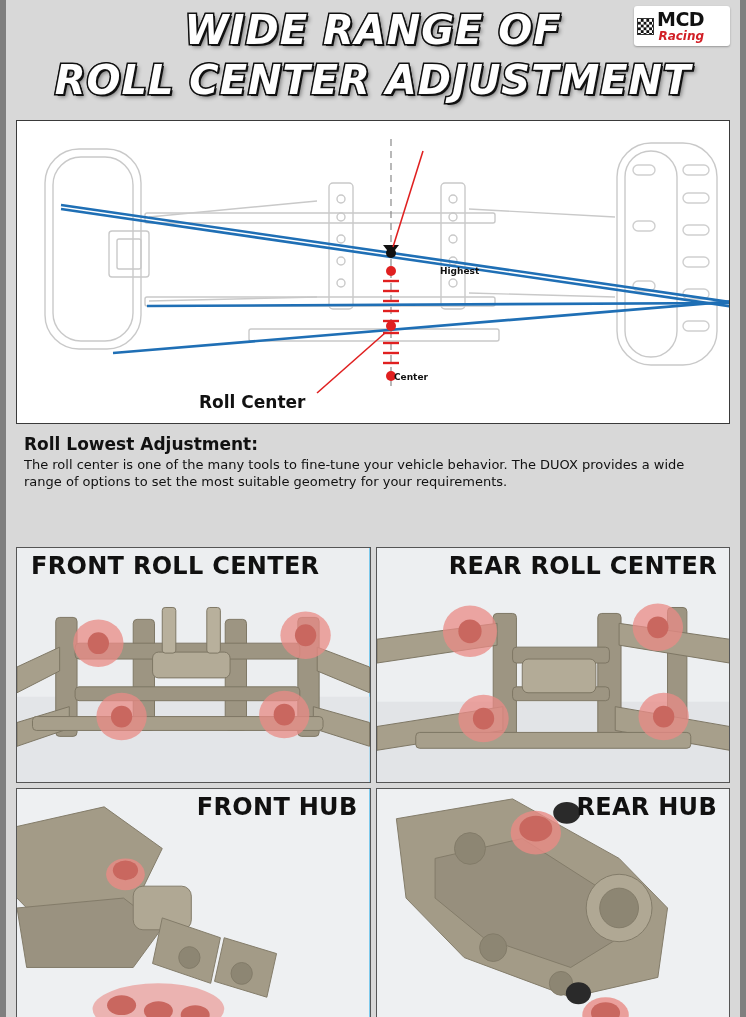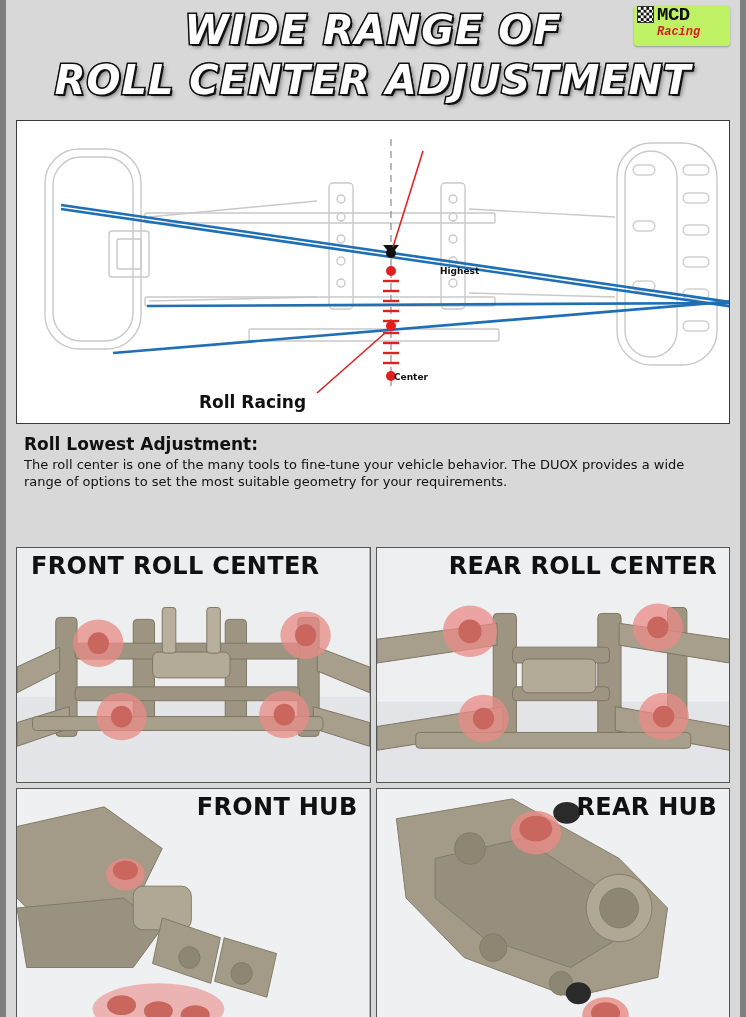--- a/index.html
+++ b/index.html
@@ -50,29 +50,28 @@
   }
   .title-line.l1 { font-size: 40px; margin: 6px 0 0 0; }
   .title-line.l2 { font-size: 40px; margin: 10px 0 0 0; }
 
   .logo {
     position: absolute;
     top: 6px;
     right: 10px;
     width: 96px;
     height: 40px;
-    background: #bef264;
+    background: #ffffff;
     border-radius: 3px;
     display: flex;
-    align-items: flex-start;
+    align-items: center;
     justify-content: flex-start;
     padding-left: 3px;
     box-sizing: border-box;
     box-shadow: 0 1px 2px rgba(0,0,0,.3);
-    font-family: Liberation Mono, monospace;
   }
   .logo .flag {
     width: 17px;
     height: 17px;
     background:
       repeating-conic-gradient(#111 0% 25%, #fff 0% 50%) 0 0 / 5.6px 5.6px;
     border: 1px solid #333;
     box-sizing: border-box;
     margin-right: 3px;
     flex: 0 0 auto;
@@ -260,21 +259,21 @@
       <circle cx="374" cy="205" r="5" fill="#e02020"></circle>
       <circle cx="374" cy="255" r="5" fill="#e02020"></circle>
 
       <path d="M366 124 L382 124 L374 134 Z" fill="#111"></path>
       <circle cx="374" cy="132" r="5" fill="#111"></circle>
 
       <line x1="406" y1="30" x2="376" y2="126" stroke="#e02020" stroke-width="1.6"></line>
       <line x1="300" y1="272" x2="368" y2="212" stroke="#e02020" stroke-width="1.6"></line>
     </svg>
 
-    <div class="lbl lbl-rc">Roll Racing</div>
+    <div class="lbl lbl-rc">Roll Center</div>
     <div class="lbl lbl-highest">Highest</div>
     <div class="lbl lbl-lowest">Center</div>
   </div>
 
   <div class="body-text">
     <div class="body-head">Roll Lowest Adjustment:</div>
     <div class="body-para">The roll center is one of the many tools to fine-tune your vehicle behavior. The DUOX provides a wide range of options to set the most suitable geometry for your requirements.</div>
   </div>
 
   <div class="grid">

